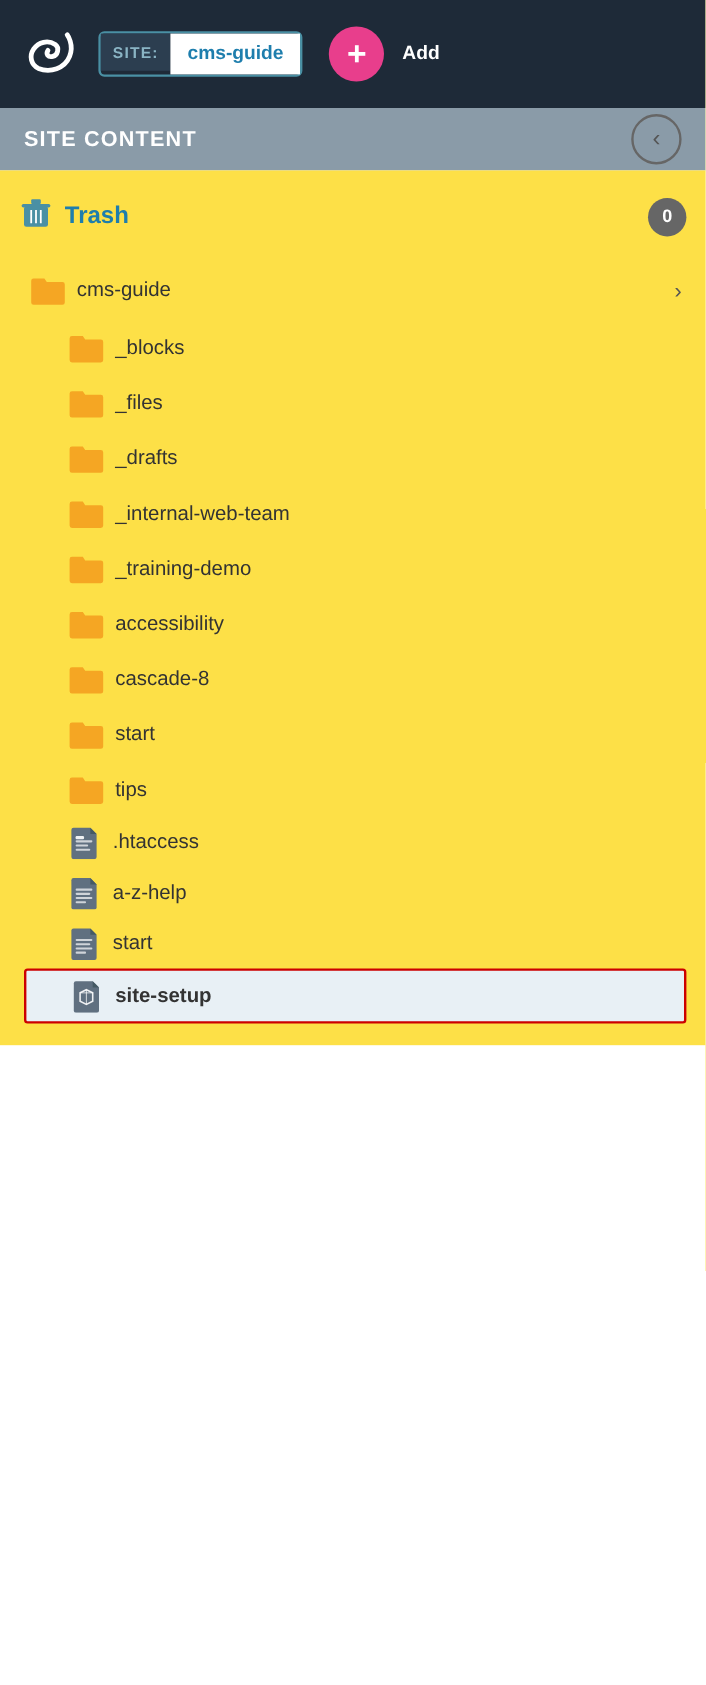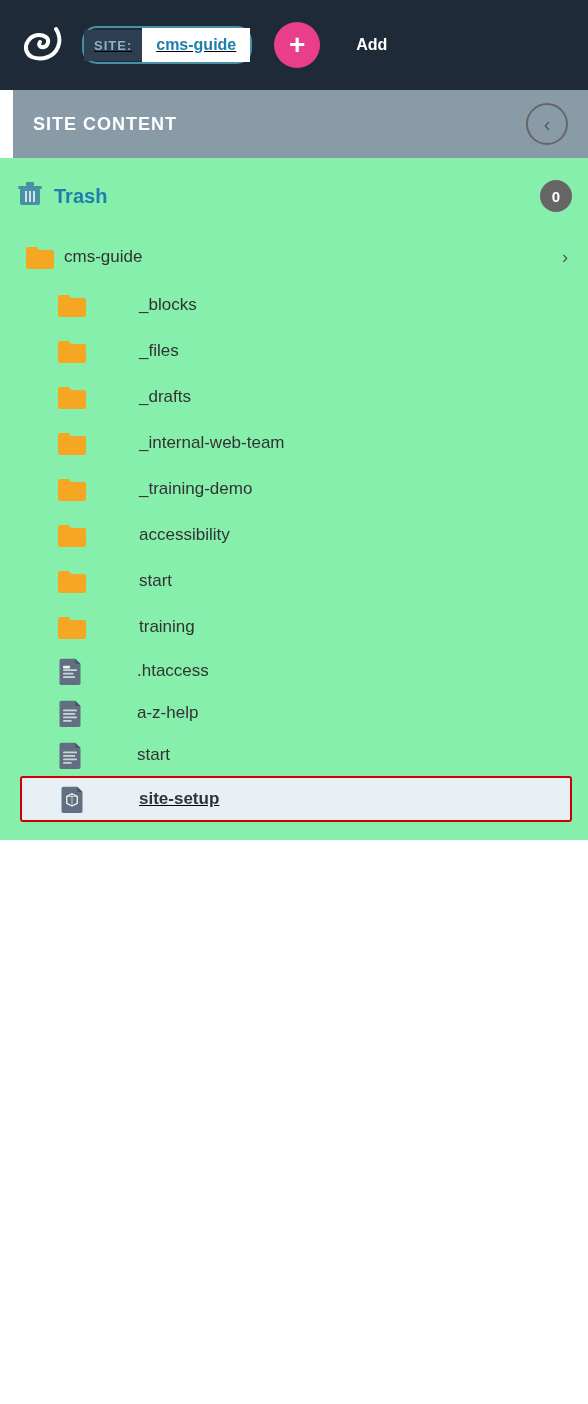--- a/index.html
+++ b/index.html
@@ -27,24 +27,23 @@
       align-items: center;
       justify-content: center;
     }
     .logo svg {
       width: 48px;
       height: 48px;
       fill: white;
     }
     .site-label-box {
       display: flex;
-      align-items: center;
+      align-items: flex-start;
       border: 2px solid #4a90a4;
-      border-radius: 15px;
-      text-decoration: underline;
+      border-radius: 5px;
     }
     .site-label {
       background: #2c3e50;
       color: #8ab4c4;
       font-size: 13px;
       font-weight: bold;
       padding: 8px 10px;
       letter-spacing: 1px;
       display: flex;
       align-items: center;
@@ -73,32 +72,31 @@
     .add-button-plus {
       color: white;
       font-size: 28px;
       font-weight: bold;
       line-height: 1;
     }
     .add-text {
       color: white;
       font-size: 16px;
       font-weight: bold;
-      margin-left: 22px;
+      margin-left: 1px;
     }
 
     
     .site-content-banner {
       background: #8a9ba8;
-      height: 68px;
+      height: 52px;
       display: flex;
       align-items: center;
       justify-content: space-between;
       padding: 0 20px;
-      margin-left: 13px;
     }
     .site-content-title {
       color: white;
       font-size: 18px;
       font-weight: bold;
       letter-spacing: 1px;
     }
     .back-btn {
       width: 42px;
       height: 42px;
@@ -111,21 +109,21 @@
       cursor: pointer;
     }
     .back-arrow {
       color: #555;
       font-size: 20px;
       line-height: 1;
     }
 
     
     .content-area {
-      background: #86efac;
+      background: #fde047;
       padding: 18px 16px;
     }
 
     
     .trash-row {
       display: flex;
       align-items: center;
       justify-content: space-between;
       margin-bottom: 18px;
       padding: 4px 0;
@@ -168,21 +166,20 @@
       padding: 7px 4px;
       cursor: pointer;
       border-radius: 3px;
       position: relative;
     }
     .tree-item.root {
       margin-bottom: 2px;
     }
     .tree-item.child {
       padding-left: 36px;
-      gap: 43px;
     }
     .folder-icon {
       width: 32px;
       height: 32px;
       flex-shrink: 0;
       margin-right: 8px;
     }
     .file-icon {
       width: 28px;
       height: 28px;
@@ -196,21 +193,20 @@
     .chevron-right {
       margin-left: auto;
       color: #555;
       font-size: 18px;
     }
 
     
     .tree-item.selected {
       background: #e8f0f5;
       border: 2px solid #cc0000;
-      text-decoration: underline;
     }
     .tree-item.selected .item-label {
       font-weight: bold;
       color: #333;
     }
 
     
     .folder-yellow { fill: #f5a623; }
   </style>
 </head>
@@ -304,27 +300,33 @@
         <div class="tree-item child">
           <svg class="folder-icon" viewBox="0 0 32 32">
       <path d="M2 8 Q2 6 4 6 L13 6 L15 9 L28 9 Q30 9 30 11 L30 26 Q30 28 28 28 L4 28 Q2 28 2 26 Z" class="folder-yellow"></path>
     </svg>
           <span class="item-label">accessibility</span>
         </div>
         <div class="tree-item child">
           <svg class="folder-icon" viewBox="0 0 32 32">
       <path d="M2 8 Q2 6 4 6 L13 6 L15 9 L28 9 Q30 9 30 11 L30 26 Q30 28 28 28 L4 28 Q2 28 2 26 Z" class="folder-yellow"></path>
     </svg>
+          <span class="item-label">cascade-8</span>
+        </div>
+        <div class="tree-item child">
+          <svg class="folder-icon" viewBox="0 0 32 32">
+      <path d="M2 8 Q2 6 4 6 L13 6 L15 9 L28 9 Q30 9 30 11 L30 26 Q30 28 28 28 L4 28 Q2 28 2 26 Z" class="folder-yellow"></path>
+    </svg>
           <span class="item-label">start</span>
         </div>
         <div class="tree-item child">
           <svg class="folder-icon" viewBox="0 0 32 32">
       <path d="M2 8 Q2 6 4 6 L13 6 L15 9 L28 9 Q30 9 30 11 L30 26 Q30 28 28 28 L4 28 Q2 28 2 26 Z" class="folder-yellow"></path>
     </svg>
-          <span class="item-label">training</span>
+          <span class="item-label">tips</span>
         </div>
         <div class="tree-item child">
           <svg class="file-icon" viewBox="0 0 28 32">
       <path d="M4 2 L20 2 L26 8 L26 30 Q26 32 24 32 L4 32 Q2 32 2 30 L2 4 Q2 2 4 2Z" fill="#607080"></path>
       <path d="M20 2 L20 8 L26 8 Z" fill="#455a64"></path>
       <rect x="6" y="14" width="16" height="2" rx="1" fill="white" opacity="0.7"></rect>
       <rect x="6" y="18" width="12" height="2" rx="1" fill="white" opacity="0.7"></rect>
       <rect x="6" y="22" width="14" height="2" rx="1" fill="white" opacity="0.7"></rect>
       <rect x="6" y="10" width="8" height="3" rx="1" fill="white" opacity="0.9"></rect>
     </svg>

